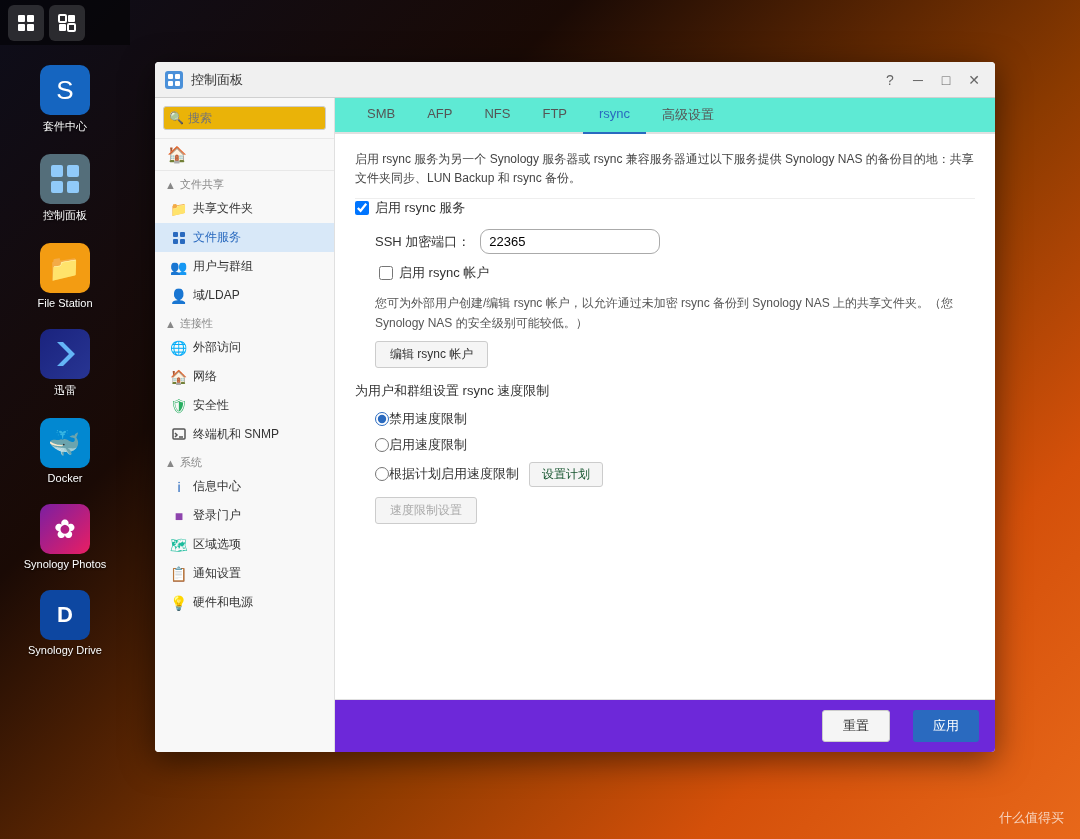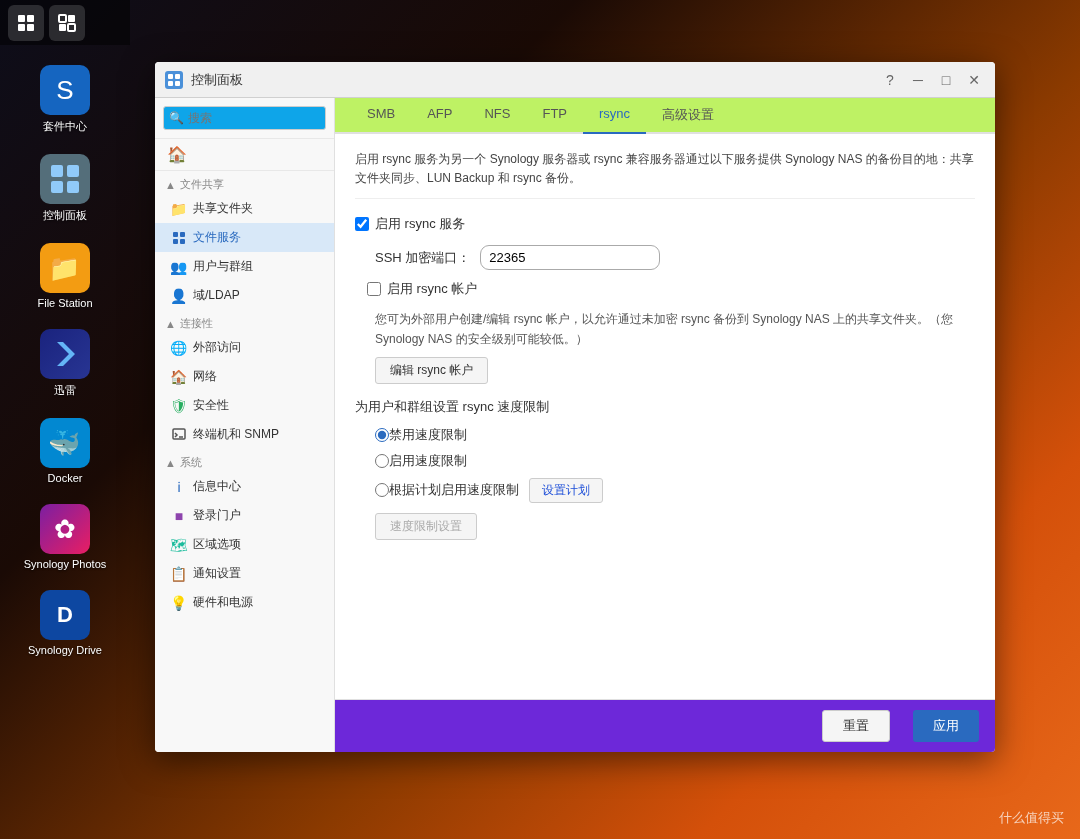--- a/index.html
+++ b/index.html
@@ -174,21 +174,21 @@
       border-bottom: 1px solid #e8e8e8;
     }
 
     .sidebar-search input {
       width: 100%;
       padding: 4px 8px 4px 24px;
       border: 1px solid #ccc;
       border-radius: 3px;
       font-size: 12px;
       outline: none;
-      background: #0ea5e9;
+      background: #eab308;
     }
 
     .sidebar-search-wrap {
       position: relative;
     }
 
     .sidebar-search-icon {
       position: absolute;
       left: 6px;
       top: 50%;
@@ -241,21 +241,21 @@
       display: flex;
       flex-direction: column;
       overflow: hidden;
     }
 
     
     .tabs-bar {
       display: flex;
       border-bottom: 2px solid #e0e0e0;
       padding: 0 16px;
-      background: #bef264;
+      background: #5eead4;
       flex-shrink: 0;
     }
 
     .tab-item {
       padding: 8px 16px;
       font-size: 13px;
       cursor: pointer;
       color: #555;
       border-bottom: 2px solid transparent;
       margin-bottom: -2px;
@@ -266,21 +266,20 @@
     .content-area {
       flex: 1;
       padding: 16px 20px;
       overflow-y: auto;
     }
 
     .description-text {
       font-size: 12px;
       color: #444;
       line-height: 1.6;
-      margin-bottom: 16px;
       padding-bottom: 10px;
       border-bottom: 1px solid #eee;
     }
 
     .form-section {
       margin-bottom: 14px;
     }
 
     .checkbox-row {
       display: flex;
@@ -375,21 +374,21 @@
     }
 
     .radio-row button {
       margin-left: 10px;
       padding: 3px 12px;
       border: 1px solid #ccc;
       background: #f5f5f5;
       border-radius: 3px;
       font-size: 12px;
       cursor: pointer;
-      color: #1d4ed8;
+      color: #14532d;
     }
 
     .bottom-bar {
       display: flex;
       justify-content: flex-end;
       padding: 10px 16px;
       border-top: 1px solid #e0e0e0;
       gap: 23px;
       background: #6d28d9;
       flex-shrink: 0;
@@ -636,21 +635,21 @@
           <div class="checkbox-row">
             <input type="checkbox" id="enable-rsync" checked="" style="">
             <label for="enable-rsync">启用 rsync 服务</label>
           </div>
 
           <div class="form-row">
             <label>SSH 加密端口：</label>
             <input type="text" id="ssh-port" value="22365" style="">
           </div>
 
-          <div class="checkbox-row" style="margin-left:12px;">
+          <div class="checkbox-row" style="margin-left:24px;">
             <input type="checkbox" id="enable-rsync-account" style="">
             <label for="enable-rsync-account">启用 rsync 帐户</label>
           </div>
 
           <div class="sub-section">
             <div class="sub-description">您可为外部用户创建/编辑 rsync 帐户，以允许通过未加密 rsync 备份到 Synology NAS 上的共享文件夹。（您 Synology NAS 的安全级别可能较低。）</div>
             <button class="action-btn">编辑 rsync 帐户</button>
           </div>
         </div>
 

